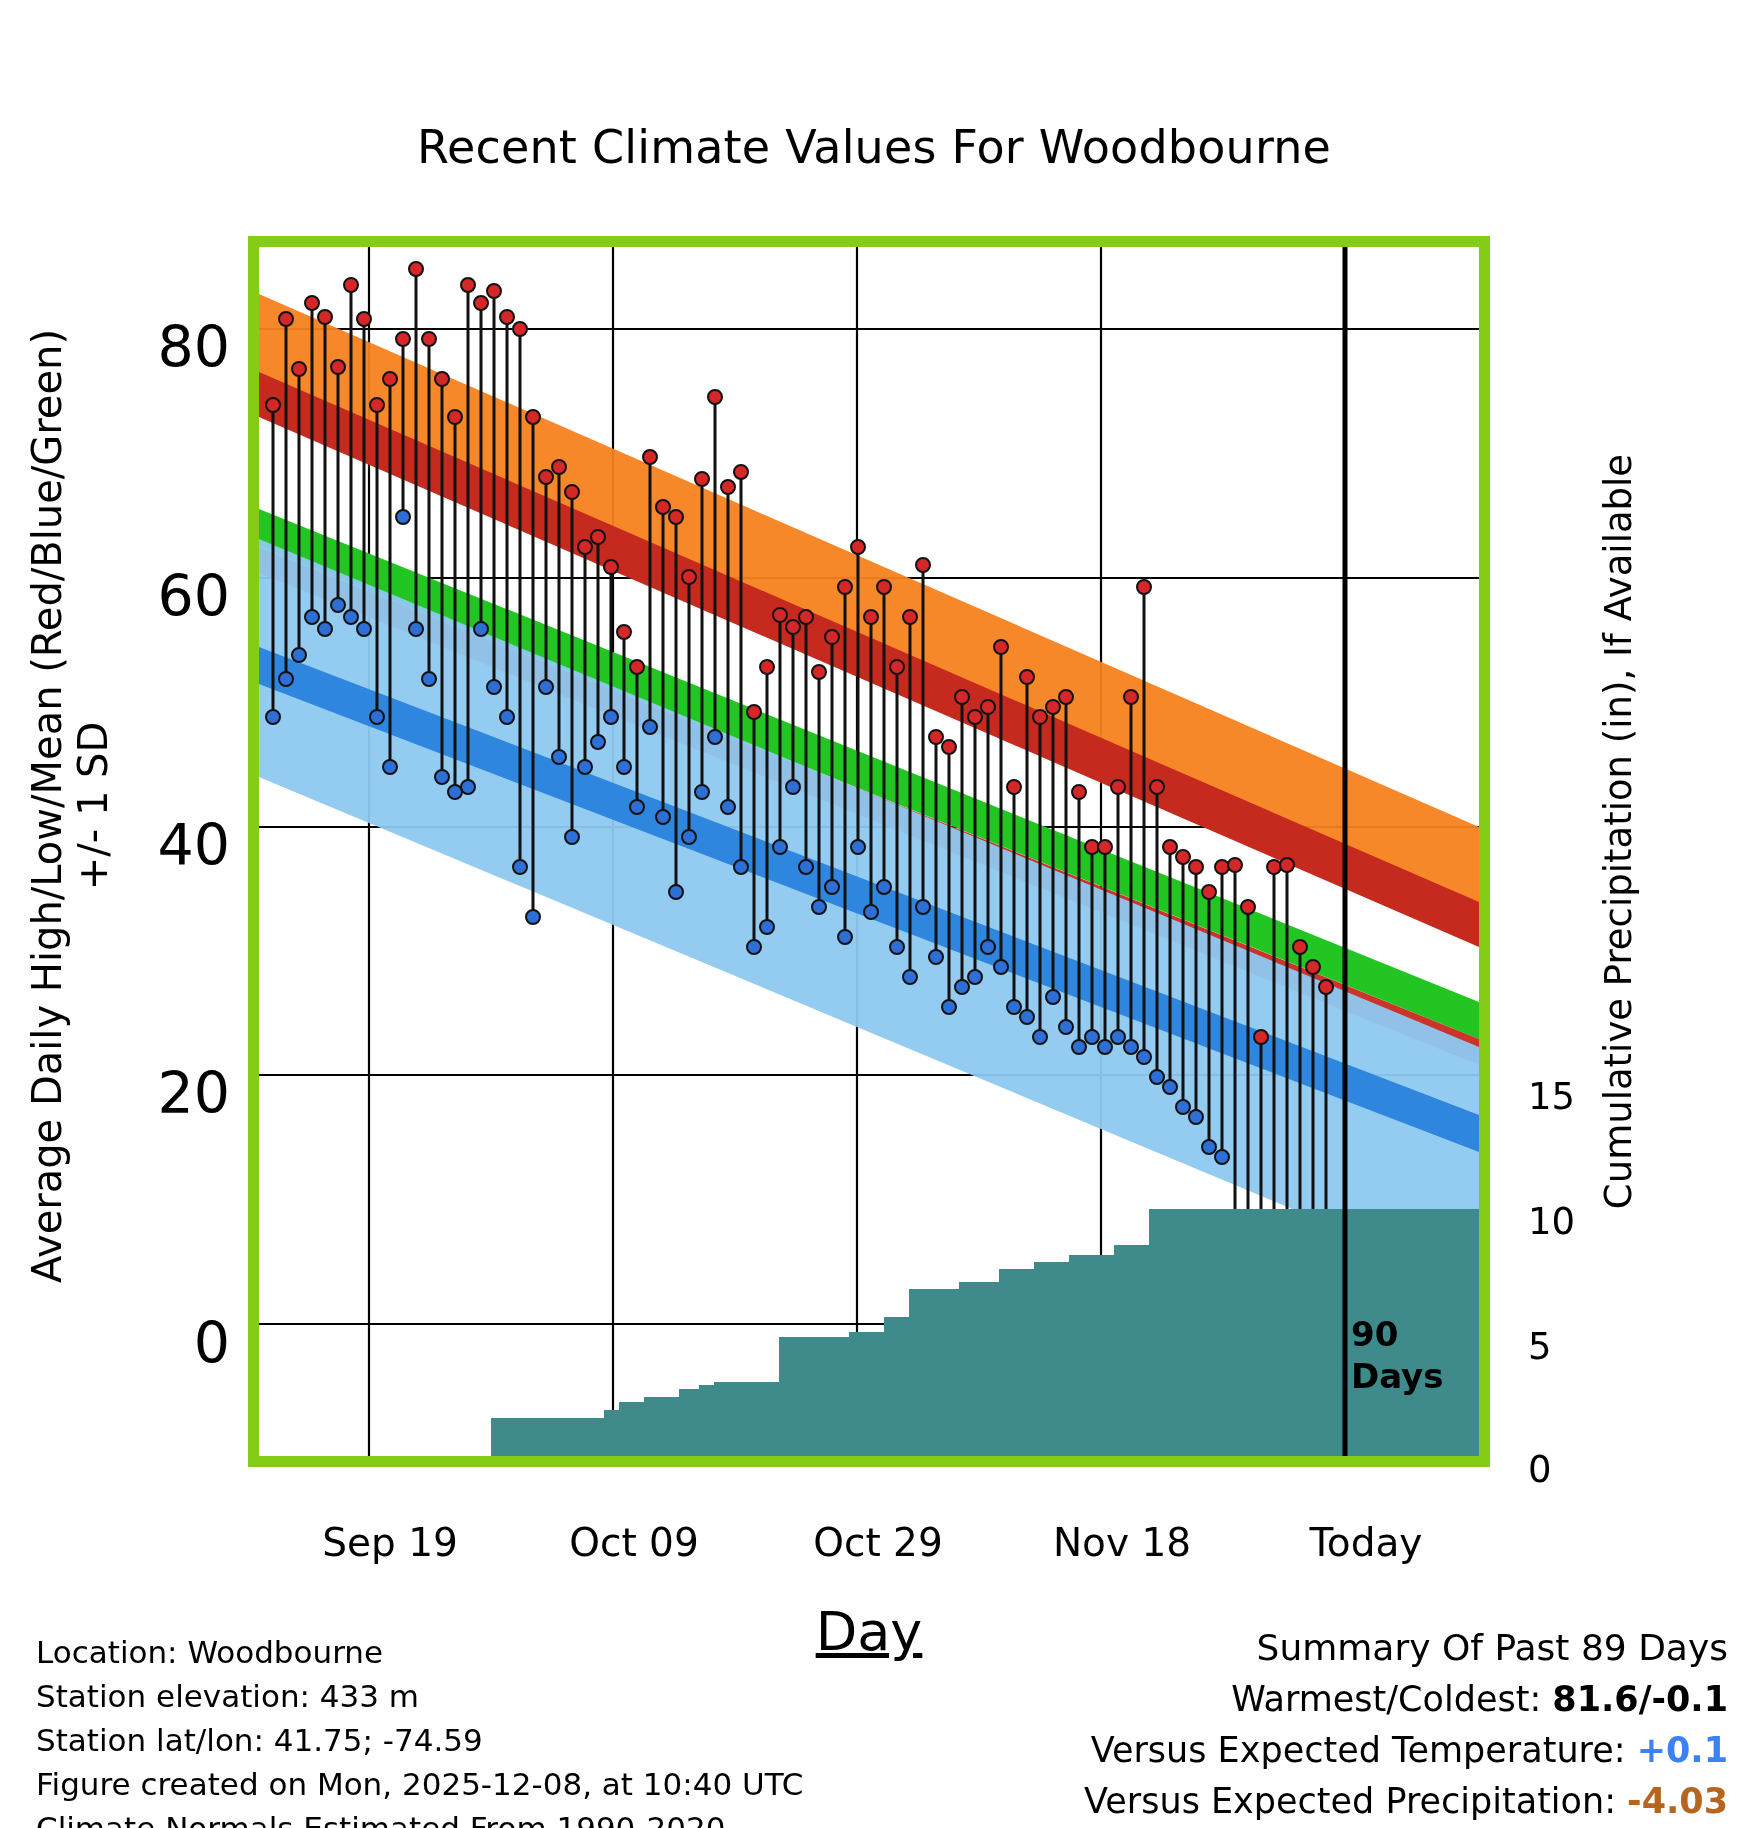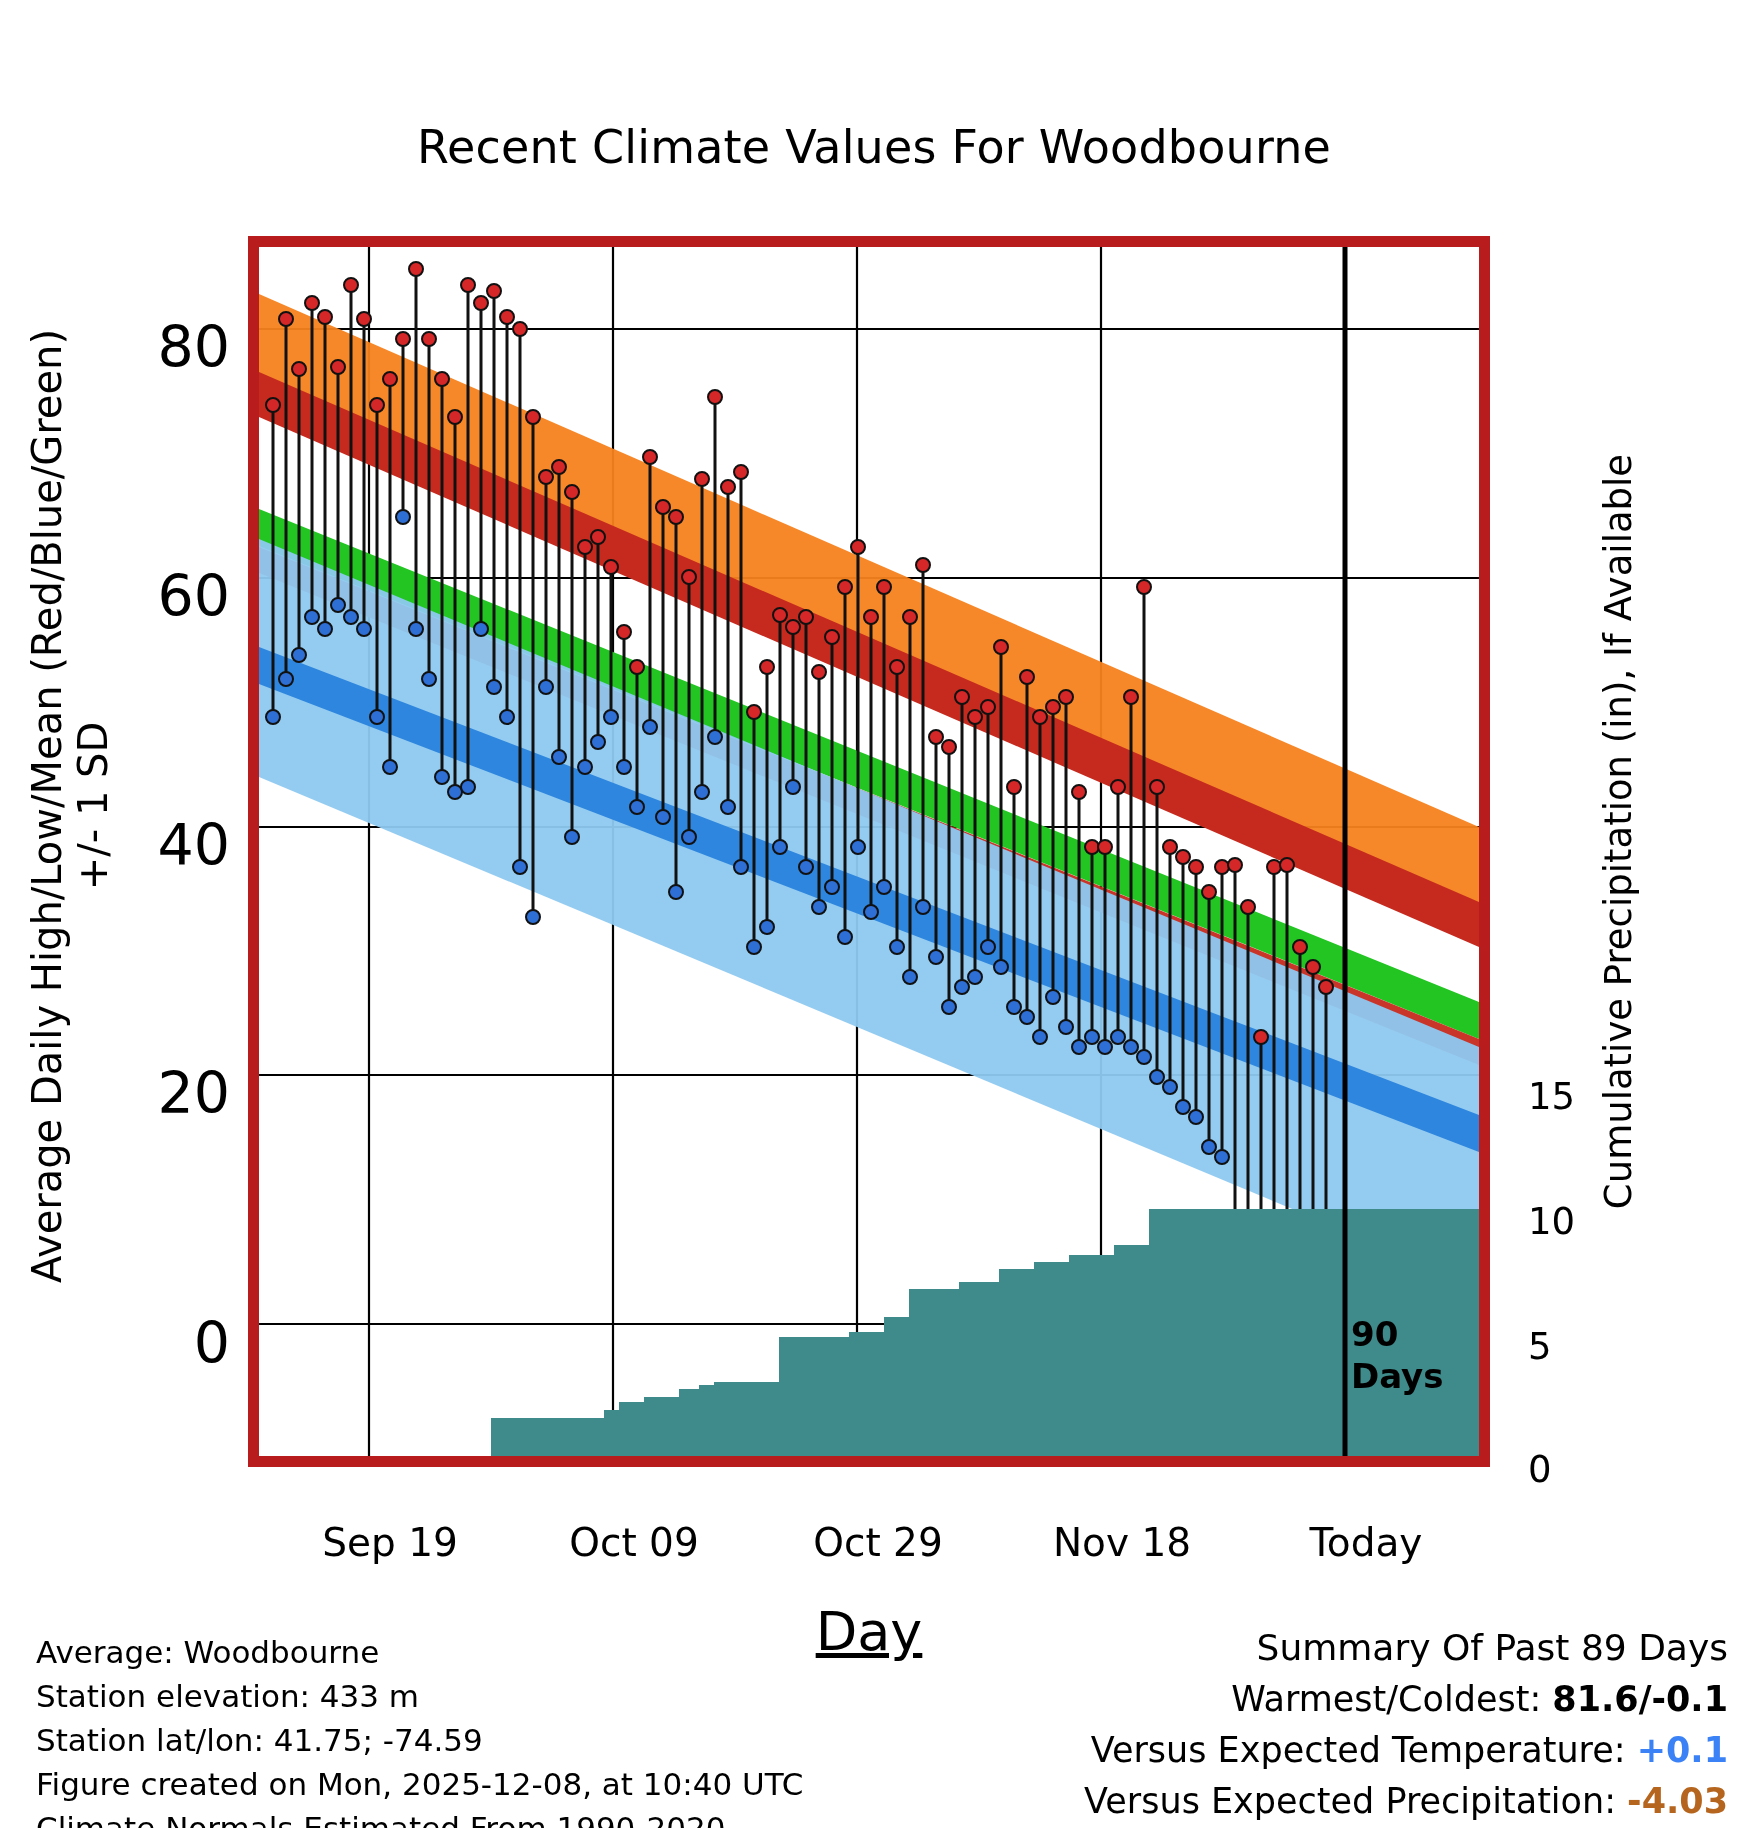--- a/index.html
+++ b/index.html
@@ -29,21 +29,21 @@
     font-size: 46px;
     letter-spacing: 0.2px;
   }
   
   .plot-frame {
     position: absolute;
     left: 248px;
     top: 236px;
     width: 1242px;
     height: 1231px;
-    border: 11px solid #b91c1c;
+    border: 11px solid #84cc16;
     box-sizing: border-box;
     background: #ffffff;
     overflow: hidden;
   }
   .plot-inner {
     position: absolute;
     left: 0; top: 0;
     width: 100%;
     height: 100%;
   }
@@ -439,21 +439,21 @@
 
         <line x1="1086" y1="0" x2="1086" y2="1209" stroke="#000000" stroke-width="5"></line>
       </svg>
 
       <div class="days-label" style="left:1092px; top:1070px;">90</div>
       <div class="days-label" style="left:1092px; top:1112px;">Days</div>
     </div>
   </div>
 
   <div class="footer-left">
-    <div>Average: Woodbourne</div>
+    <div>Location: Woodbourne</div>
     <div>Station elevation: 433 m</div>
     <div>Station lat/lon: 41.75; -74.59</div>
     <div>Figure created on Mon, 2025-12-08, at 10:40 UTC</div>
     <div>Climate Normals Estimated From 1990-2020</div>
   </div>
 
   <div class="footer-right">
     <div class="fr-row summary-title">Summary Of Past 89 Days</div>
     <div class="fr-row">
       <span>Warmest/Coldest:</span>

